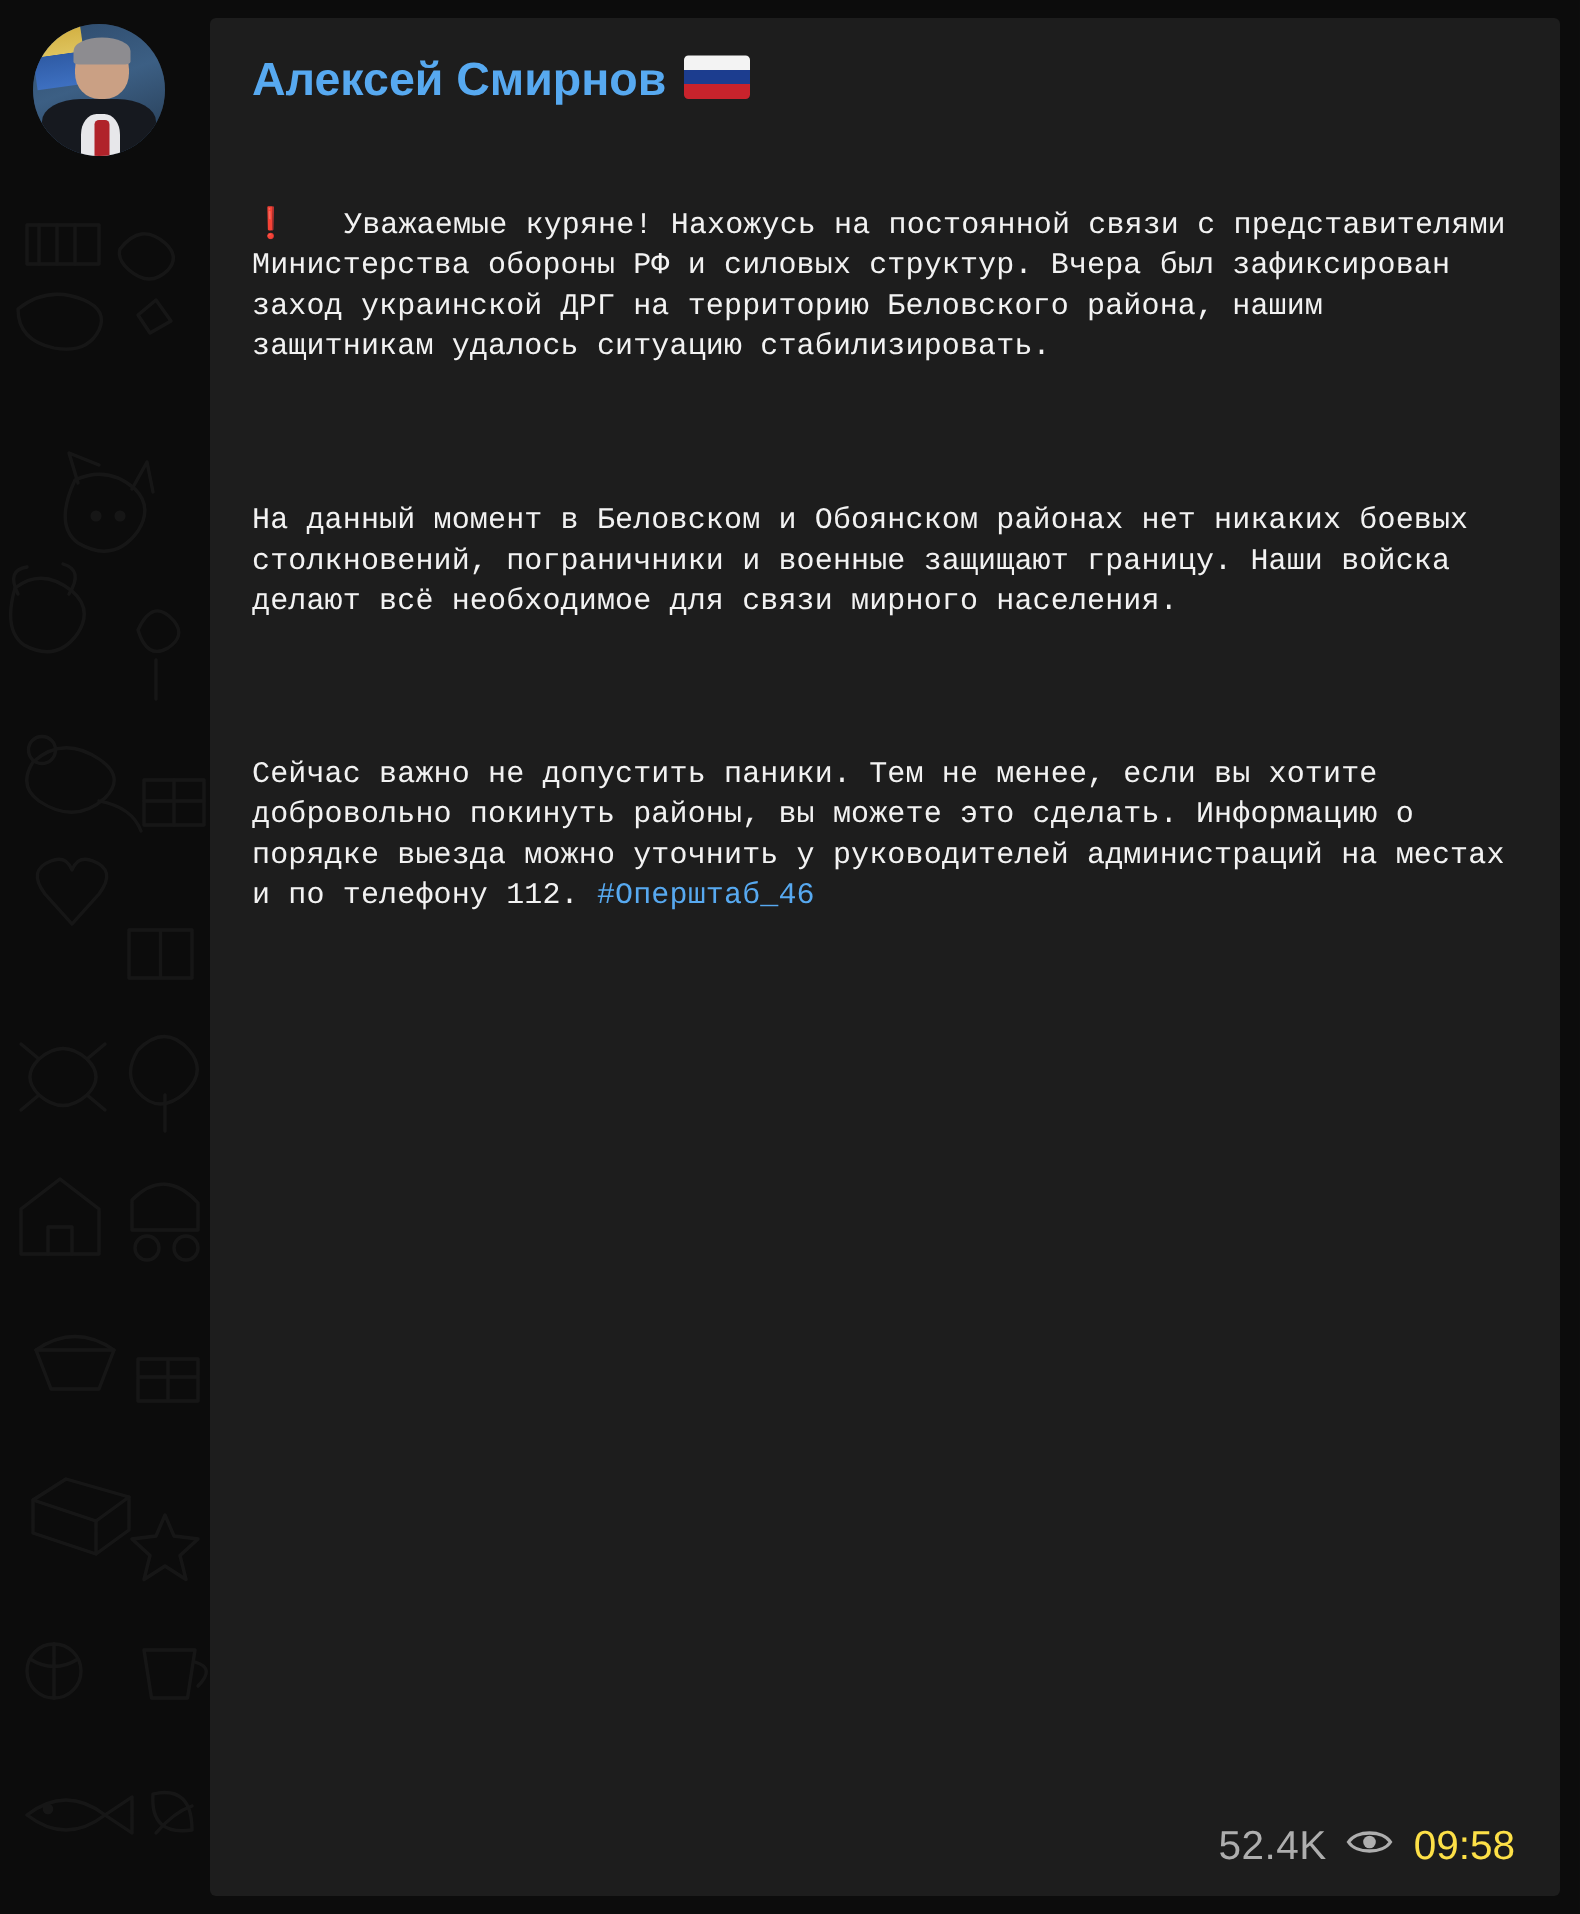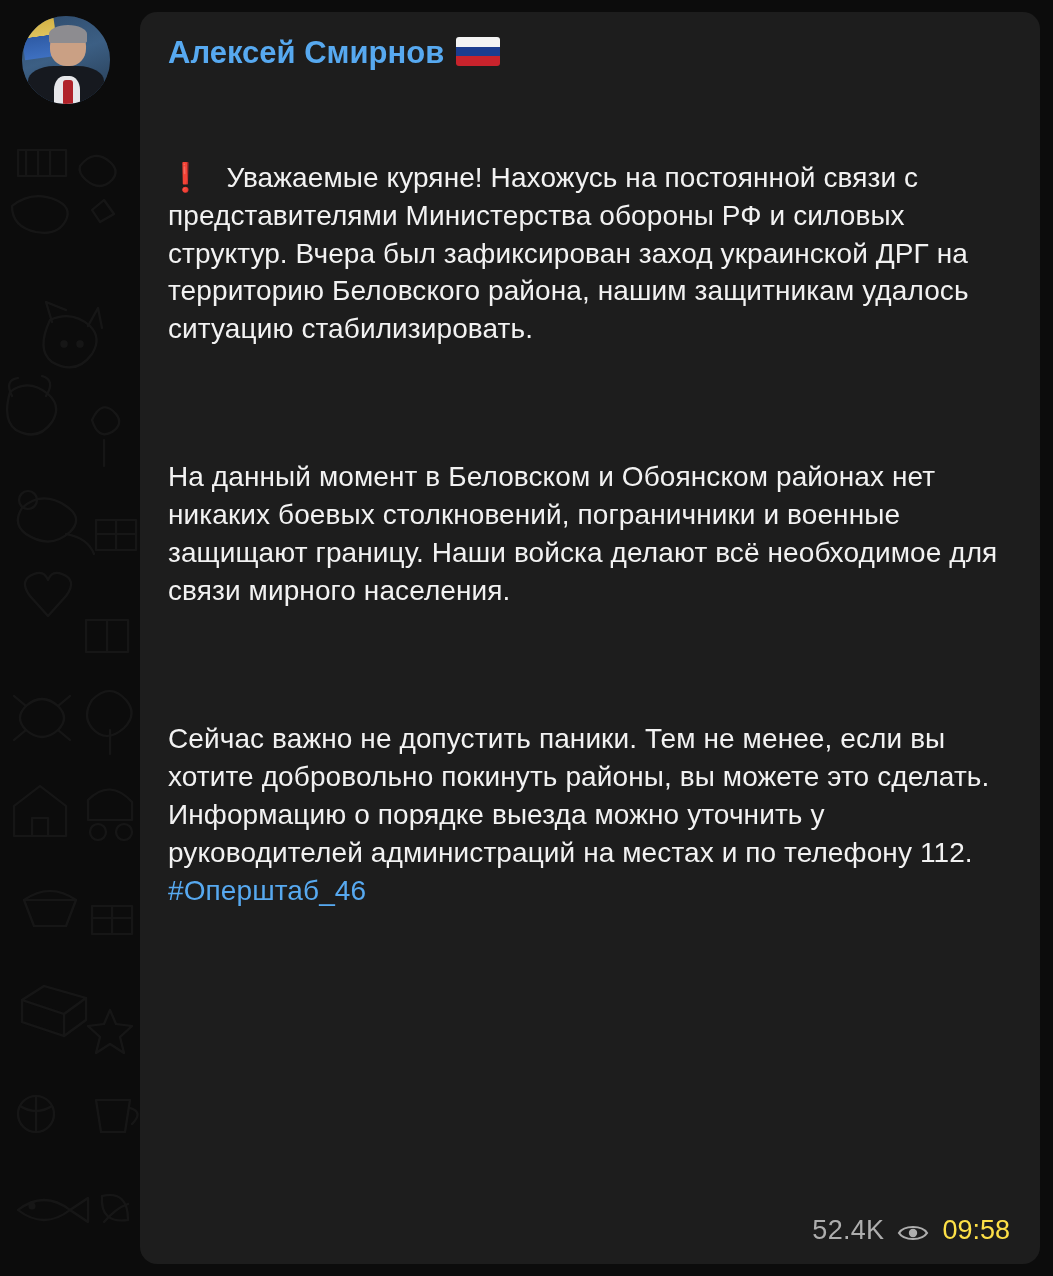--- a/index.html
+++ b/index.html
@@ -110,21 +110,21 @@
   }
 
   
   .bubble {
     position: absolute;
     left: 140px;
     top: 12px;
     width: 900px;
     min-height: 1252px;
     background: #1d1d1d;
-    border-radius: 17px;
+    border-radius: 4px;
     padding: 16px 26px 20px 28px;
     box-sizing: border-box;
   }
 
   .sender {
     font-size: 31px;
     font-weight: bold;
     color: #57a9f0;
     line-height: 1.25;
     margin: 6px 0 10px 0;
@@ -137,42 +137,42 @@
     height: 29px;
     margin-left: 12px;
     border-radius: 3px;
     background: linear-gradient(180deg,
         #f3f3f3 0%, #f3f3f3 33.3%,
         #1c3d8f 33.3%, #1c3d8f 66.6%,
         #c8232c 66.6%, #c8232c 100%);
   }
 
   .msg-text {
-    font-size: 28px;
+    font-size: 20px;
     line-height: 1.355;
     color: #f2f2f2;
     letter-spacing: 0.1px;
     white-space: pre-wrap;
     word-wrap: break-word;
+    font-family: Liberation Mono, monospace;
   }
   .msg-text .warn {
     color: #e8443a;
     font-weight: bold;
   }
   .para { margin: 0 0 34px 0; }
   .para:last-of-type { margin-bottom: 16px; }
   .hashtag { color: #57a9f0; }
 
   
   .meta {
     position: absolute;
     right: 30px;
     bottom: 18px;
     display: flex;
-    align-items: center;
     gap: 13px;
     color: #aeaeae;
     font-size: 27px;
   }
   .meta .views-count { letter-spacing: 0.3px; }
   .eye-icon { display: inline-block; width: 32px; height: 22px; }
   .meta .time { color: #fde047; }
 </style>
 </head>
 <body>

